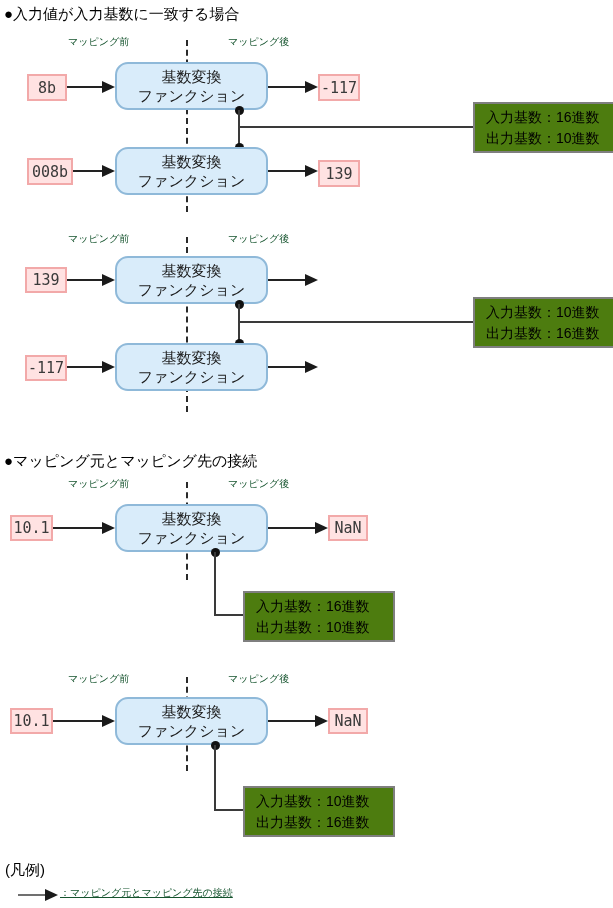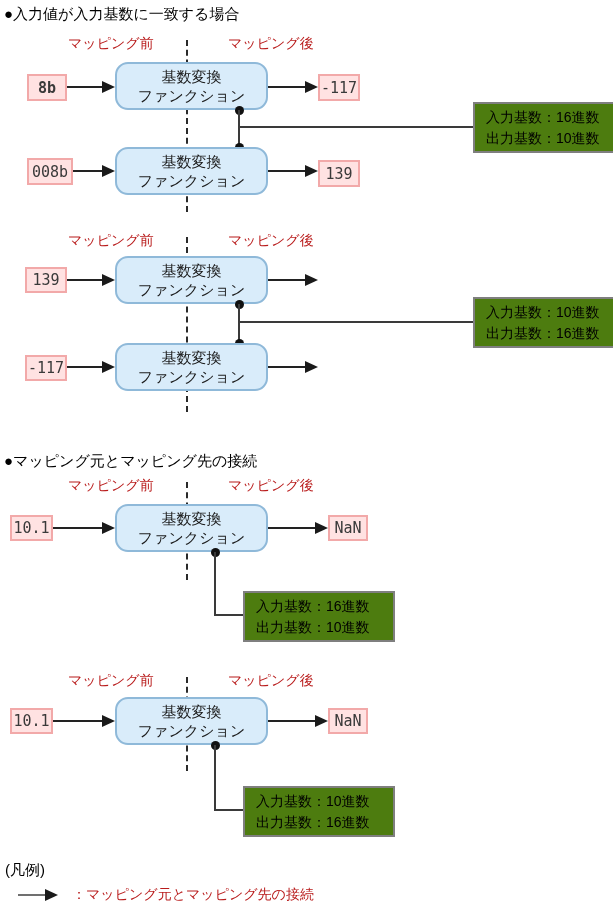--- a/index.html
+++ b/index.html
@@ -1,19 +1,19 @@
 <!DOCTYPE html>
 <html><head>
 <meta charset="utf-8">
 <style>
   html,body{margin:0;padding:0;background:#fff;}
   .stage{position:relative;width:613px;height:908px;background:#fff;overflow:hidden;
          font-family:"Liberation Sans",sans-serif;color:#000;padding-left:28px;}
   .t{position:absolute;font-size:15px;font-weight:normal;color:#000;white-space:nowrap;}
-  .ml{position:absolute;font-size:14px;color:#b91c1c;white-space:nowrap;}
+  .ml{position:absolute;font-size:10px;color:#14532d;white-space:nowrap;}
   .dash{position:absolute;width:0;border-left:2px dashed #2a2a2a;}
   .vbox{position:absolute;box-sizing:border-box;background:#ffe2e2;border:2px solid #f2a9a9;
         color:#3a3a3a;font-family:"DejaVu Sans Mono",monospace;font-size:15px;
         display:flex;align-items:center;justify-content:center;white-space:nowrap;}
   .fblock{position:absolute;box-sizing:border-box;width:153px;height:48px;background:#d9ecfa;
           border:2px solid #8fb9d9;border-radius:13px;display:flex;flex-direction:column;
           align-items:center;justify-content:center;font-size:15px;line-height:19px;color:#1a1a1a;}
   .note{position:absolute;box-sizing:border-box;width:152px;height:51px;background:#4d7c0f;
         border:2px solid #7f7f7f;padding:3px 0 0 11px;font-size:14px;line-height:21px;
         color:#000;white-space:nowrap;}
@@ -30,21 +30,21 @@
 <body>
 
 <div class="stage">
 
   <div class="t" style="left:4px;top:5px;">●入力値が入力基数に一致する場合</div>
 
   <div class="ml" style="left:68px;top:35px;">マッピング前</div>
   <div class="ml" style="left:228px;top:35px;">マッピング後</div>
   <div class="dash" style="left:186px;top:40px;height:172px;"></div>
 
-  <div class="vbox" style="left:27px;top:74px;width:40px;height:27px;font-weight:bold;">8b</div>
+  <div class="vbox" style="left:27px;top:74px;width:40px;height:27px;">8b</div>
   <div class="arr" style="left:67px;top:81px;width:48px;">
     <span class="sh"></span>
     <span class="hd"></span>
   </div>
   <div class="fblock" style="left:115px;top:62px;">
     <div>基数変換</div>
     <div>ファンクション</div>
   </div>
   <div class="arr" style="left:268px;top:81px;width:50px;">
     <span class="sh"></span>
@@ -171,15 +171,15 @@
   <div class="note" style="left:243px;top:786px;">
     <div>入力基数：10進数</div>
     <div>出力基数：16進数</div>
   </div>
 
   <div class="t" style="left:5px;top:861px;">(凡例)</div>
   <div class="arr grey" style="left:18px;top:889px;width:40px;">
     <span class="sh"></span>
     <span class="hd"></span>
   </div>
-  <div class="ml" style="left:72px;top:886px;">：マッピング元とマッピング先の接続</div>
+  <div class="ml" style="left:60px;top:886px;text-decoration:underline;">：マッピング元とマッピング先の接続</div>
 
 </div>
 
 </body></html>

